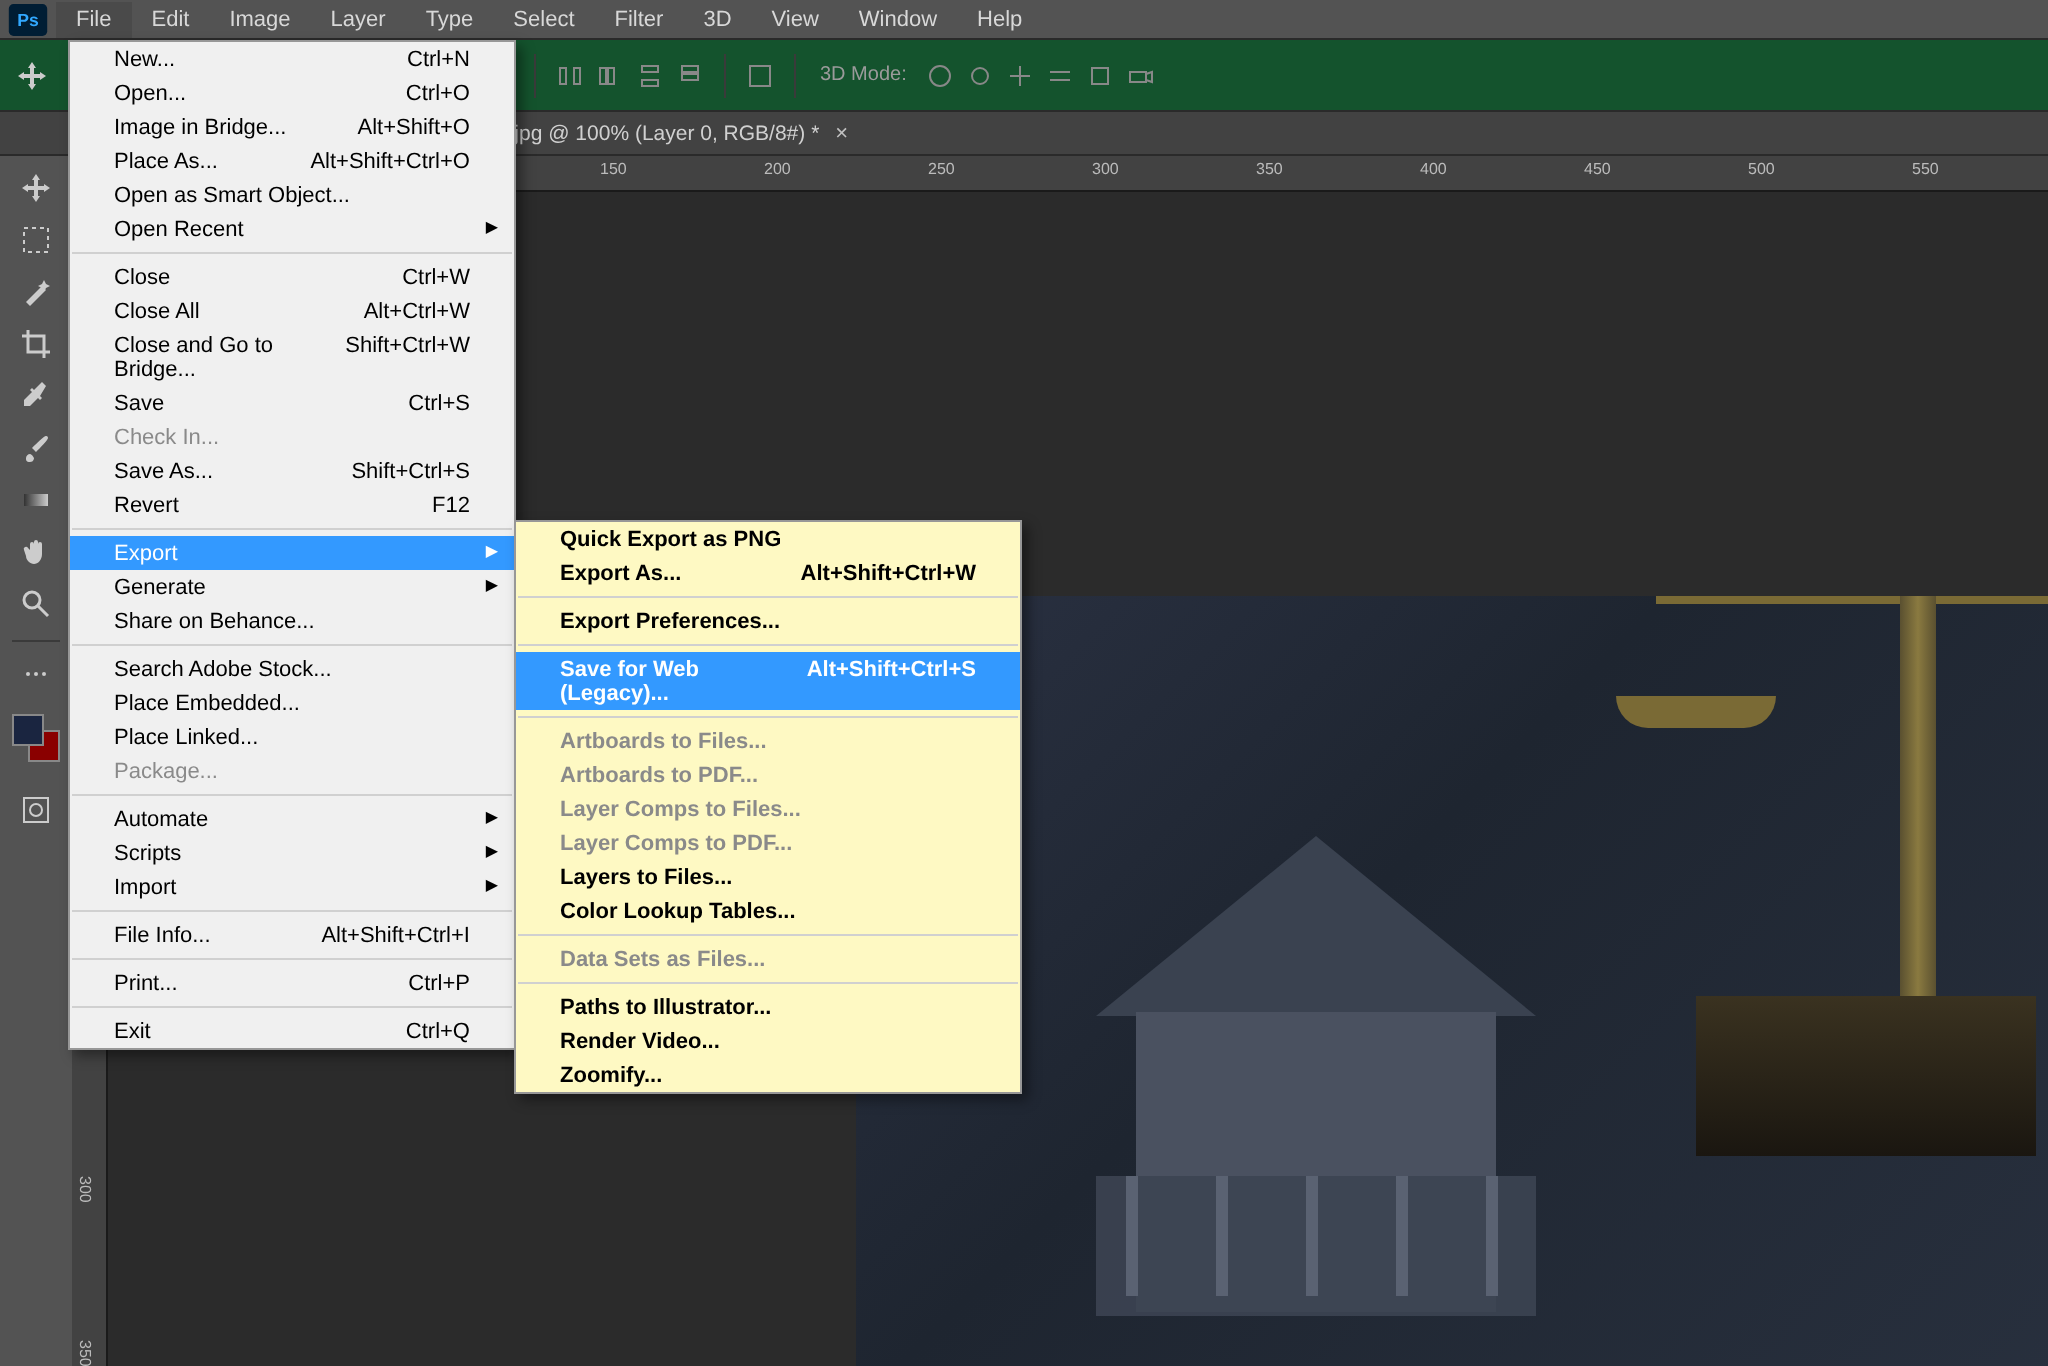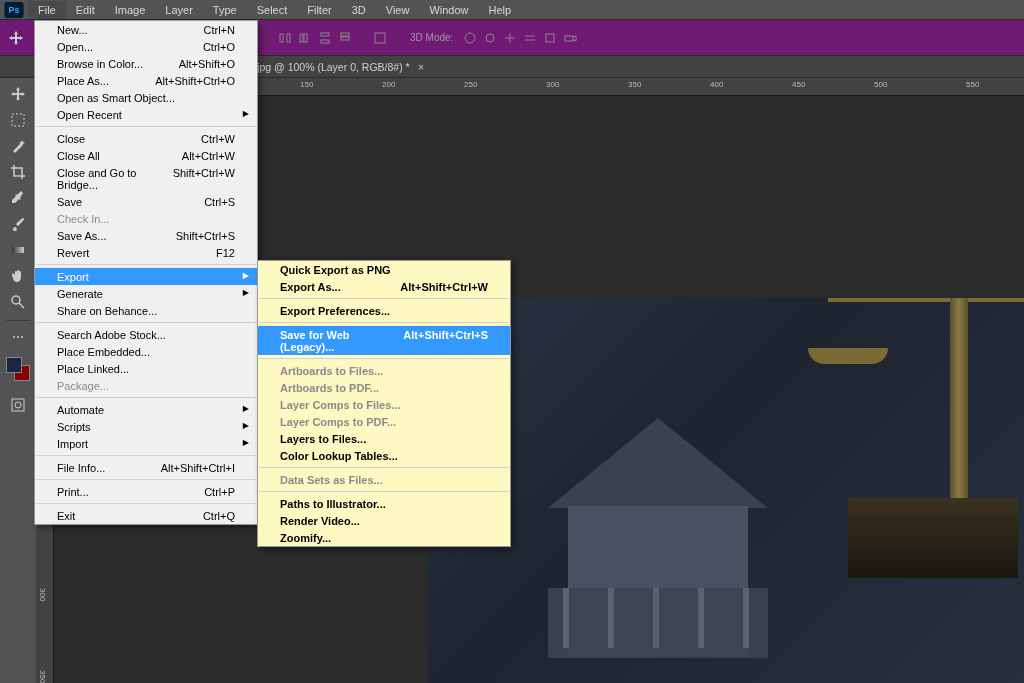--- a/index.html
+++ b/index.html
@@ -4,21 +4,21 @@
 <style>
 * { margin: 0; padding: 0; box-sizing: border-box; font-family: "Segoe UI", Tahoma, sans-serif; }
 body { background: #535353; width: 1024px; height: 683px; overflow: hidden; position: relative; user-select: none; }
 
 .menubar { height: 20px; background: #535353; display: flex; align-items: center; padding-left: 0; border-bottom: 1px solid #2a2a2a; }
 .ps-logo { width: 28px; height: 36px; display: flex; align-items: center; justify-content: center; }
 .ps-logo svg { width: 20px; height: 16px; }
 .menu-item { color: #d8d8d8; font-size: 11px; padding: 3px 10px; cursor: default; }
 .menu-item.active { background: #4a4a4a; }
 
-.options-bar { height: 36px; background: #701a75; border-bottom: 1px solid #2a2a2a; display: flex; align-items: center; padding-left: 6px; gap: 4px; }
+.options-bar { height: 36px; background: #14532d; border-bottom: 1px solid #2a2a2a; display: flex; align-items: center; padding-left: 6px; gap: 4px; }
 .opt-icon { width: 20px; height: 20px; display: flex; align-items: center; justify-content: center; color: #c8c8c8; font-size: 12px; }
 .opt-divider { width: 1px; height: 22px; background: #3a3a3a; margin: 0 4px; }
 .opt-group { display: flex; gap: 2px; }
 .opt-btn { width: 18px; height: 18px; display: flex; align-items: center; justify-content: center; color: #9a9a9a; }
 .opt-label { color: #9a9a9a; font-size: 10px; margin: 0 4px; }
 
 .tabs-bar { height: 22px; background: #424242; display: flex; align-items: center; padding-left: 38px; border-bottom: 1px solid #2a2a2a; }
 .doc-tab { color: #d0d0d0; font-size: 10.5px; padding: 4px 10px; display: flex; align-items: center; gap: 8px; }
 .tab-close { color: #c0c0c0; font-size: 11px; }
 
@@ -304,21 +304,21 @@
       <span class="ruler-tick" style="left: 82px;">50</span>
       <span class="ruler-tick" style="left: 164px;">100</span>
       <span class="ruler-tick" style="left: 246px;">150</span>
       <span class="ruler-tick" style="left: 328px;">200</span>
       <span class="ruler-tick" style="left: 410px;">250</span>
       <span class="ruler-tick" style="left: 492px;">300</span>
       <span class="ruler-tick" style="left: 574px;">350</span>
       <span class="ruler-tick" style="left: 656px;">400</span>
       <span class="ruler-tick" style="left: 738px;">450</span>
       <span class="ruler-tick" style="left: 820px;">500</span>
-      <span class="ruler-tick" style="left: 902px; margin-left: 10px;">550</span>
+      <span class="ruler-tick" style="left: 902px;">550</span>
     </div>
   <div class="ruler-v" id="ruler-v">
       <span class="ruler-tick-v" style="top: 0px;">0</span>
       <span class="ruler-tick-v" style="top: 82px;">50</span>
       <span class="ruler-tick-v" style="top: 164px;">100</span>
       <span class="ruler-tick-v" style="top: 246px;">150</span>
       <span class="ruler-tick-v" style="top: 328px;">200</span>
       <span class="ruler-tick-v" style="top: 410px;">250</span>
       <span class="ruler-tick-v" style="top: 492px;">300</span>
       <span class="ruler-tick-v" style="top: 574px;">350</span>
@@ -346,21 +346,21 @@
 <div class="file-menu" id="file-menu">
     <div class="fm-item">
       <span>New...</span>
       <span class="fm-shortcut">Ctrl+N</span>
     </div>
     <div class="fm-item">
       <span>Open...</span>
       <span class="fm-shortcut">Ctrl+O</span>
     </div>
     <div class="fm-item">
-      <span>Browse in Color...</span>
+      <span>Image in Bridge...</span>
       <span class="fm-shortcut">Alt+Shift+O</span>
     </div>
     <div class="fm-item">
       <span>Place As...</span>
       <span class="fm-shortcut">Alt+Shift+Ctrl+O</span>
     </div>
     <div class="fm-item">
       <span>Open as Smart Object...</span>
     </div>
     <div class="fm-item">

